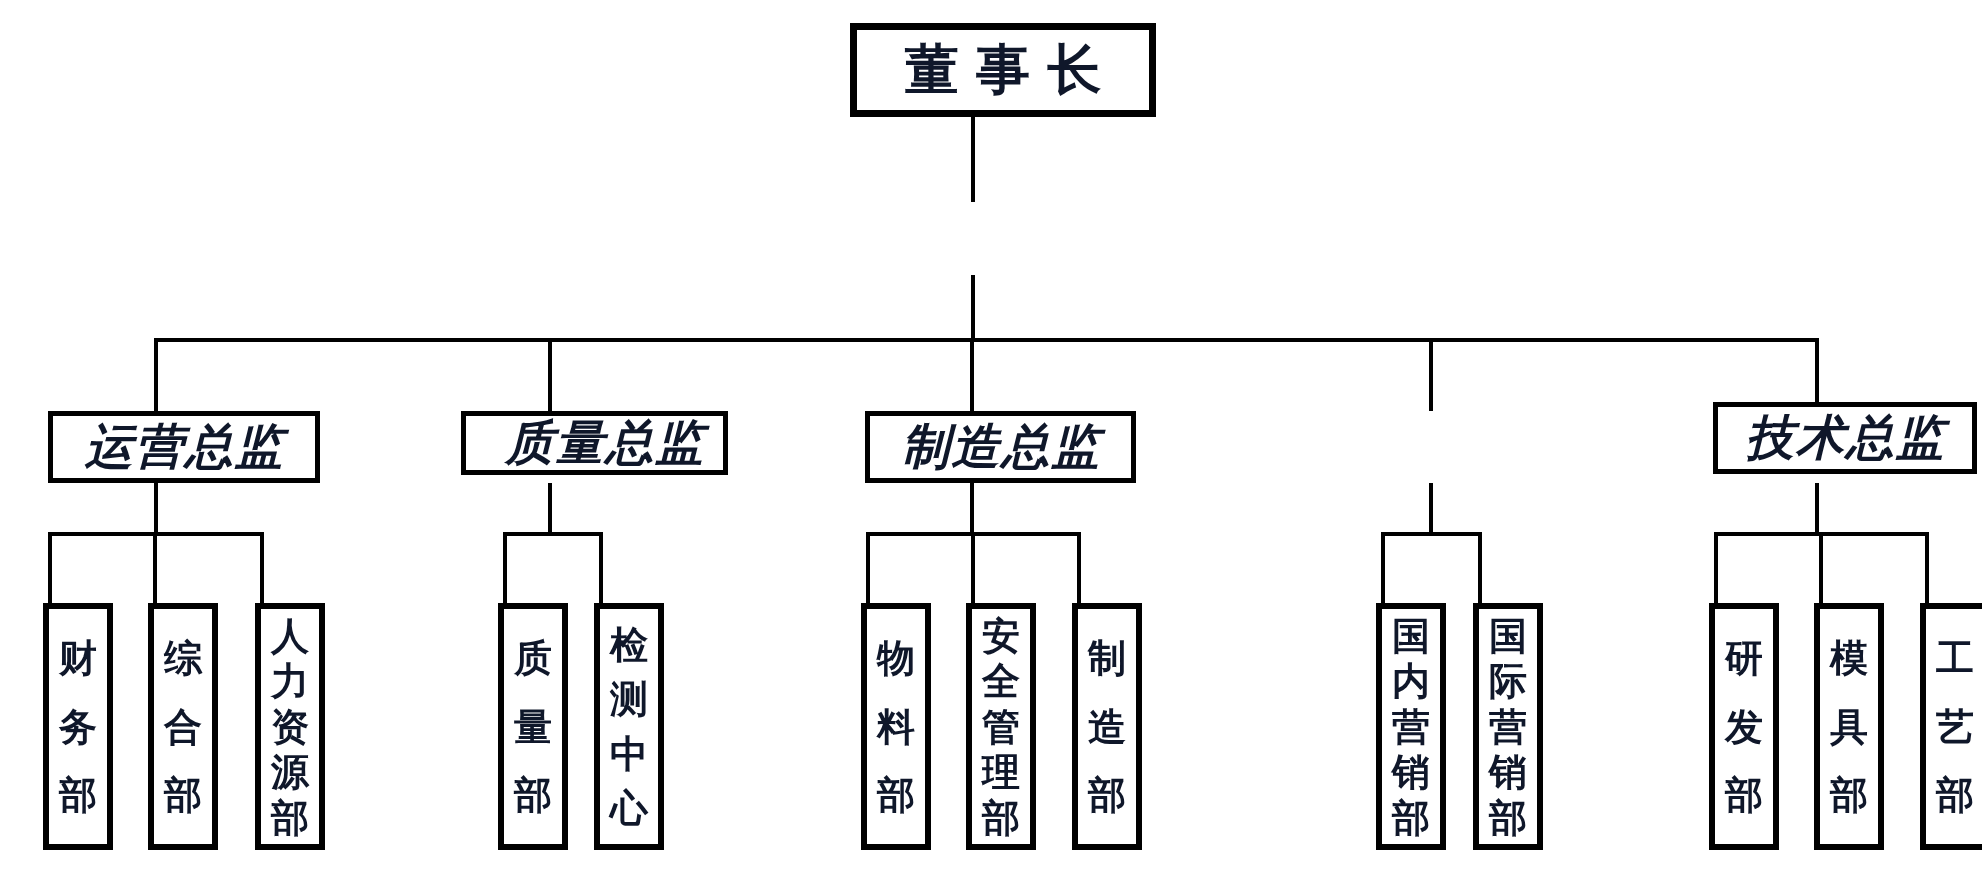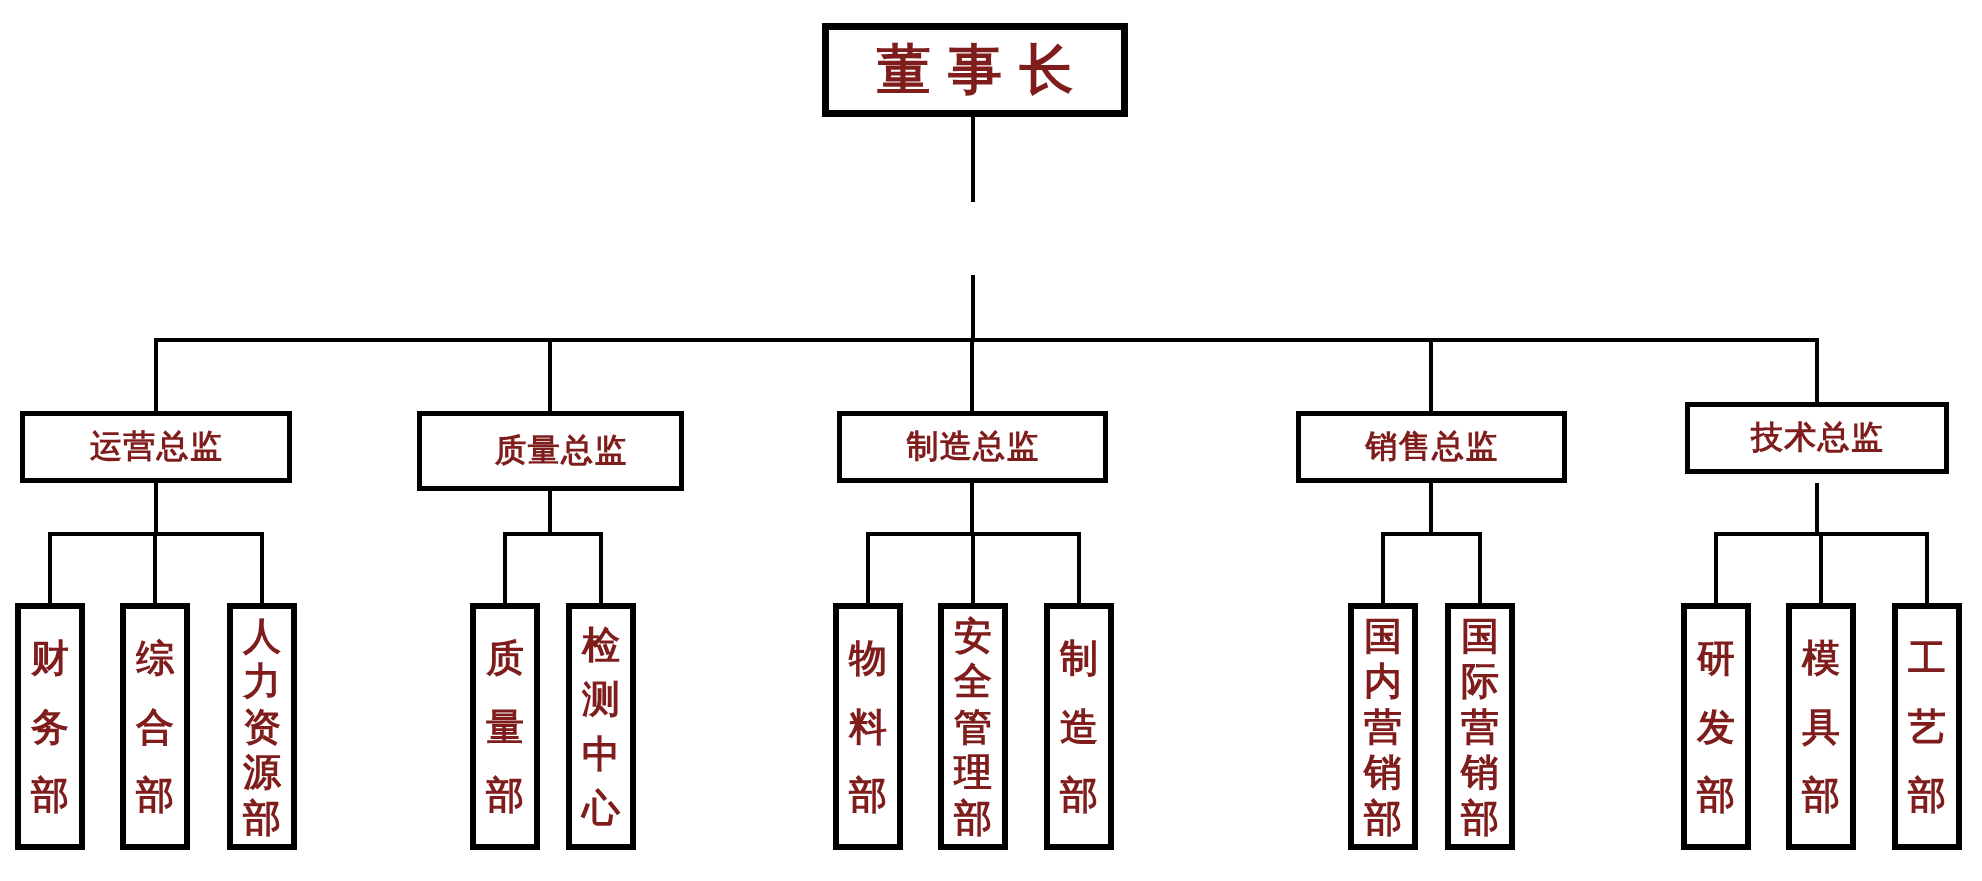--- a/index.html
+++ b/index.html
@@ -16,26 +16,27 @@
   .box {
     position: absolute;
     background: #ffffff;
     border-style: solid;
     border-color: #000000;
     box-sizing: border-box;
     display: flex;
     align-items: center;
     justify-content: center;
     font-weight: bold;
-    color: #7f1d1d;
+    color: #0f172a;
     white-space: nowrap;
+    margin-left: 28px;
   }
   .l1 { border-width: 7px; font-size: 54px; letter-spacing: 0.32em; text-indent: 0.32em; }
   .l2 { border-width: 5px; font-size: 44px; letter-spacing: 0.26em; text-indent: 0.26em; }
-  .l3 { border-width: 5px; font-size: 32px; letter-spacing: 0.04em; text-indent: 0.04em; }
+  .l3 { border-width: 5px; font-size: 48px; letter-spacing: 0.04em; text-indent: 0.04em; font-style: italic; }
   .dept { border-width: 6px; }
   .vtext {
     display: flex;
     flex-direction: column;
     justify-content: space-evenly;
     align-items: center;
     width: 100%;
     height: 100%;
     font-size: 38px;
     font-weight: bold;
@@ -85,28 +86,25 @@
   <div class="line" style="left:1925px; top:532px; width:4px; height:71px;"></div>
 
   <div class="box l1" style="left:822px; top:23px; width:306px; height:94px;">
     <span>董事长</span>
   </div>
 
 
   <div class="box l3" style="left:20px; top:411px; width:272px; height:72px;">
     <span>运营总监</span>
   </div>
-  <div class="box l3" style="left:417px; top:411px; width:267px; height:80px;padding-left:20px;">
+  <div class="box l3" style="left:433px; top:411px; width:267px; height:64px;padding-left:20px;">
     <span>质量总监</span>
   </div>
   <div class="box l3" style="left:837px; top:411px; width:271px; height:72px;">
     <span>制造总监</span>
-  </div>
-  <div class="box l3" style="left:1296px; top:411px; width:271px; height:72px;">
-    <span>销售总监</span>
   </div>
   <div class="box l3" style="left:1685px; top:402px; width:264px; height:72px;">
     <span>技术总监</span>
   </div>
 
   <div class="box dept" style="left:15px; top:603px; width:70px; height:247px;">
     <div class="vtext">
         <span>财</span>
         <span>务</span>
         <span>部</span>

